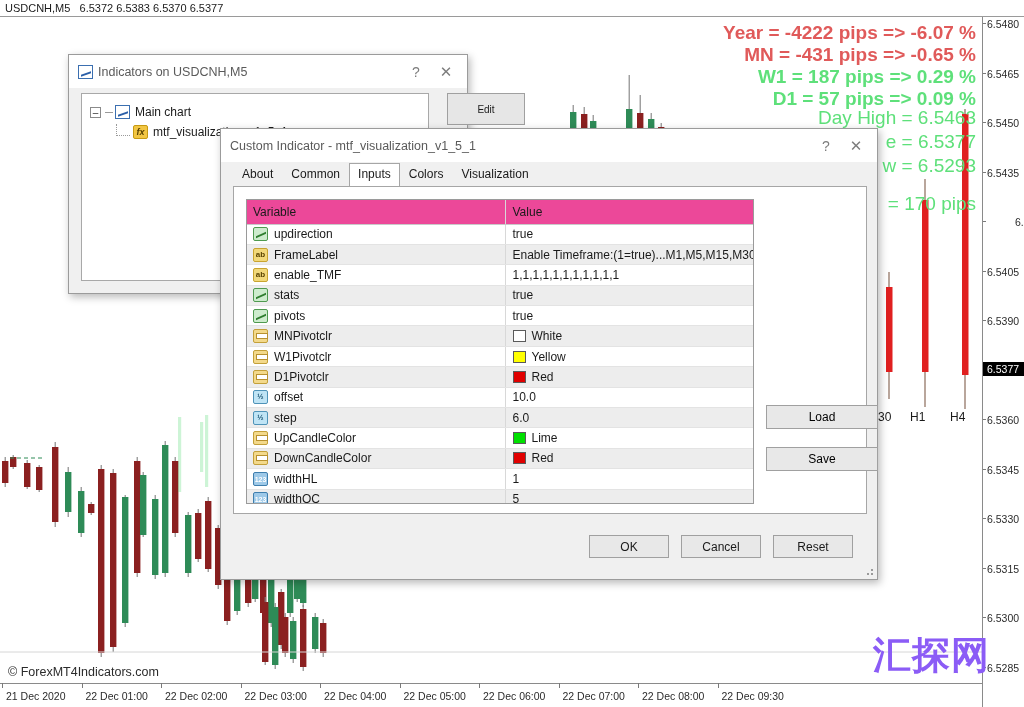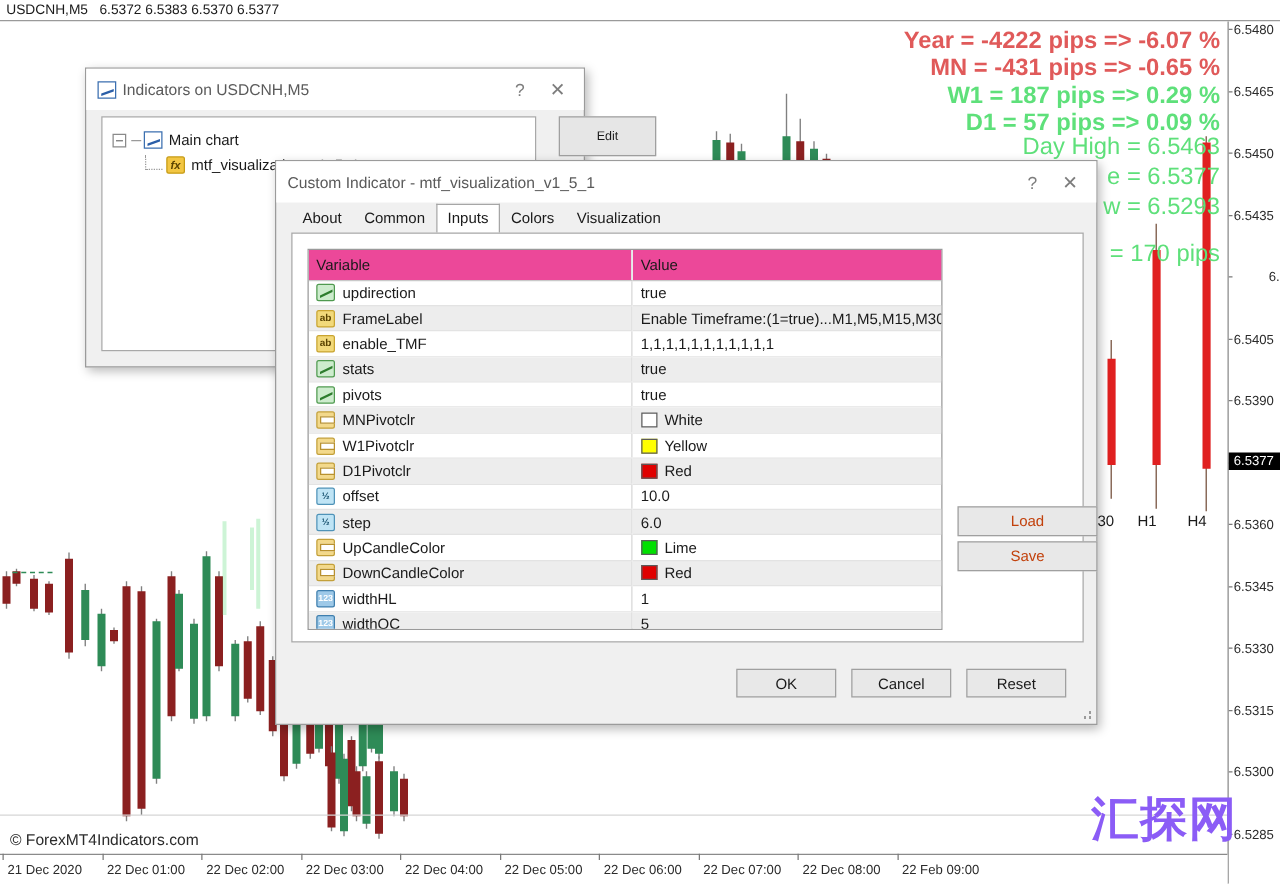--- a/index.html
+++ b/index.html
@@ -300,23 +300,23 @@
   }
   .swatch {
     width: 13px; height: 12px; margin-right: 6px; flex: none;
     border: 1px solid #5a5a5a;
   }
 
   #ci-side-buttons { position: absolute; left: 532px; top: 218px; }
   .side-btn {
     width: 112px; height: 24px;
     background: #e8e8e8; border: 1px solid #a0a0a0;
-    font-size: 12px; color: #c2410c;
+    font-size: 12px; color: #000000;
     display: flex; align-items: center; justify-content: center;
-    margin-bottom: 4px; cursor: default;
+    margin-bottom: 18px; cursor: default;
   }
   #ci-footer {
     position: absolute; left: 0; top: 390px;
     width: 658px; height: 62px;
     display: flex; align-items: flex-start; justify-content: flex-end;
     padding-right: 26px; padding-top: 16px; gap: 12px;
   }
   .foot-btn {
     width: 80px; height: 23px;
     background: #e8e8e8; border: 1px solid #a0a0a0;
@@ -500,21 +500,21 @@
   <div id="time-scale">
       <div class="time-tick" style="left: 6px;">21 Dec 2020</div>
       <div class="time-tick" style="left: 85.5px;">22 Dec 01:00</div>
       <div class="time-tick" style="left: 165px;">22 Dec 02:00</div>
       <div class="time-tick" style="left: 244.5px;">22 Dec 03:00</div>
       <div class="time-tick" style="left: 324px;">22 Dec 04:00</div>
       <div class="time-tick" style="left: 403.5px;">22 Dec 05:00</div>
       <div class="time-tick" style="left: 483px;">22 Dec 06:00</div>
       <div class="time-tick" style="left: 562.5px;">22 Dec 07:00</div>
       <div class="time-tick" style="left: 642px;">22 Dec 08:00</div>
-      <div class="time-tick" style="left: 721.5px;">22 Feb 09:00</div>
+      <div class="time-tick" style="left: 721.5px;">22 Dec 09:30</div>
     </div>
 
   <div class="dlg" id="dlg-indicators">
     <div class="dlg-title">
       <span class="ico-chart"></span>
       <span class="t-text">Indicators on USDCNH,M5</span>
       <span class="dlg-btn-help">?</span>
       <span class="dlg-btn-close">✕</span>
     </div>
     <div id="ind-body">

